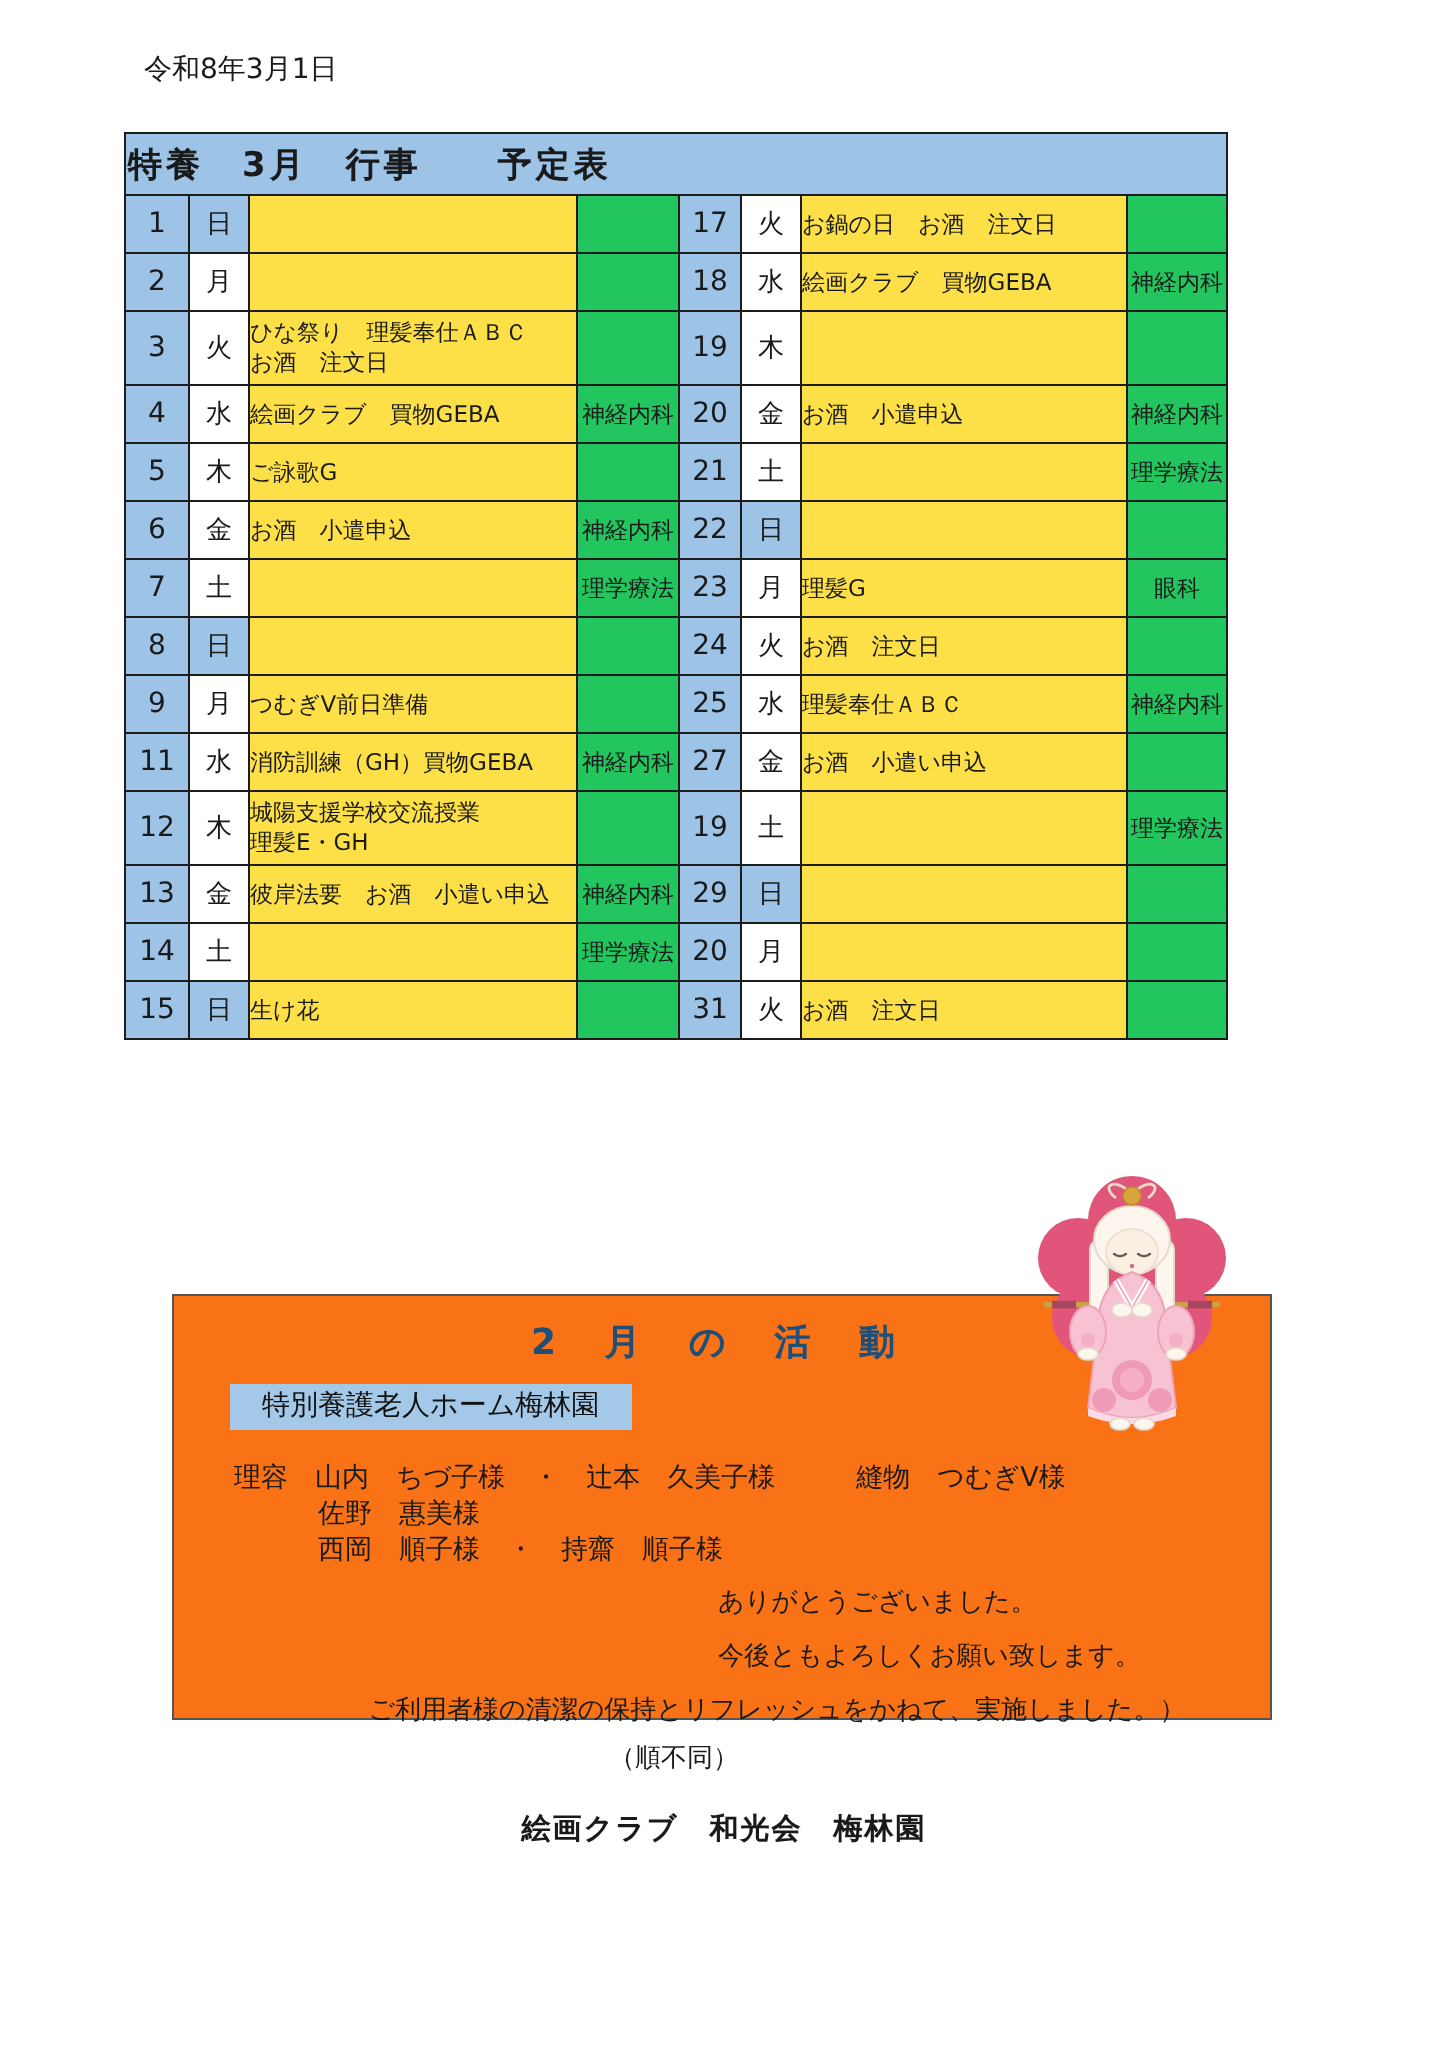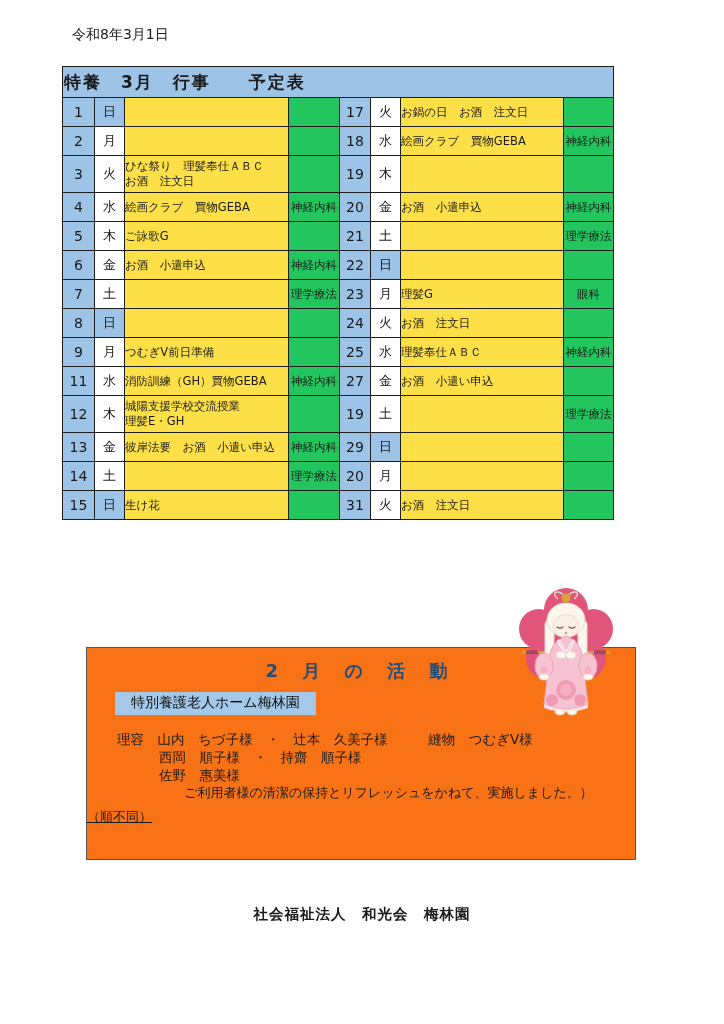--- a/index.html
+++ b/index.html
@@ -40,21 +40,21 @@
   }
   .facility-label{
     display:inline-block;margin:9px 0 0 28px;background:#A4C9E8;
     font-size:14px;padding:2px 16px 3px 16px;color:#111;font-family:Liberation Mono, monospace;
   }
   .names{margin:15px 0 0 30px;font-size:13.5px;line-height:18px;}
   .name-line.cont{padding-left:42px;}
   .thanks{margin:8px 0 0 272px;font-size:13px;}
   .thanks div{margin-bottom:9px;}
   .note{margin:0 0 0 55px;font-size:13px;text-align:center;}
-  .order-note{margin:6px 48px 0 0;text-align:left;font-size:13px;text-decoration:underline;}
+  .order-note{margin:6px 48px 0 0;text-align:center;font-size:13px;}
 
   
   .doll{position:absolute;left:506px;top:584px;width:120px;height:132px;z-index:2;}
 
   .footer{
     position:absolute;left:0;top:905px;width:724px;text-align:center;
     font-size:14.5px;font-weight:bold;letter-spacing:1px;
   }
 </style>
 </head>
@@ -222,23 +222,27 @@
     </tbody>
 </table>
 
 <div class="activity-box">
   <div class="activity-title">2 月 の 活 動</div>
   <div>
     <span class="facility-label">特別養護老人ホーム梅林園</span>
   </div>
   <div class="names">
       <div class="name-line">理容　山内　ちづ子様　・　辻本　久美子様　　　縫物　つむぎV様</div>
+      <div class="name-line cont">佐野　惠美様</div>
       <div class="name-line cont">西岡　順子様　・　持齋　順子様</div>
-      <div class="name-line cont">佐野　惠美様</div>
     </div>
+  <div class="thanks">
+    <div>ありがとうございました。</div>
+    <div>今後ともよろしくお願い致します。</div>
+  </div>
   <div class="note">ご利用者様の清潔の保持とリフレッシュをかねて、実施しました。）</div>
   <div class="order-note">（順不同）</div>
 </div>
 
 <svg class="doll" viewBox="0 0 120 132" xmlns="http://www.w3.org/2000/svg">
 
   <g fill="#E1557B">
     <circle cx="60" cy="26" r="22"></circle>
     <circle cx="33" cy="45" r="20"></circle>
     <circle cx="87" cy="45" r="20"></circle>
@@ -283,13 +287,13 @@
   <circle cx="46" cy="116" r="6" fill="#F09BB5"></circle>
   <circle cx="74" cy="116" r="6" fill="#F09BB5"></circle>
   <circle cx="38" cy="86" r="3.5" fill="#F4AFC4"></circle>
   <circle cx="82" cy="86" r="3.5" fill="#F4AFC4"></circle>
 
   <path d="M38,120 Q60,130 82,120 L82,124 Q60,132 38,124 Z" fill="#FBDCE6"></path>
   <ellipse cx="54" cy="128" rx="5" ry="3" fill="#FCF6EE" stroke="#E0D5C8" stroke-width="0.8"></ellipse>
   <ellipse cx="66" cy="128" rx="5" ry="3" fill="#FCF6EE" stroke="#E0D5C8" stroke-width="0.8"></ellipse>
 </svg>
 
-<div class="footer">社会福祉法人　和光会　梅林園</div>
+<div class="footer">絵画クラブ　和光会　梅林園</div>
 
 </body></html>

